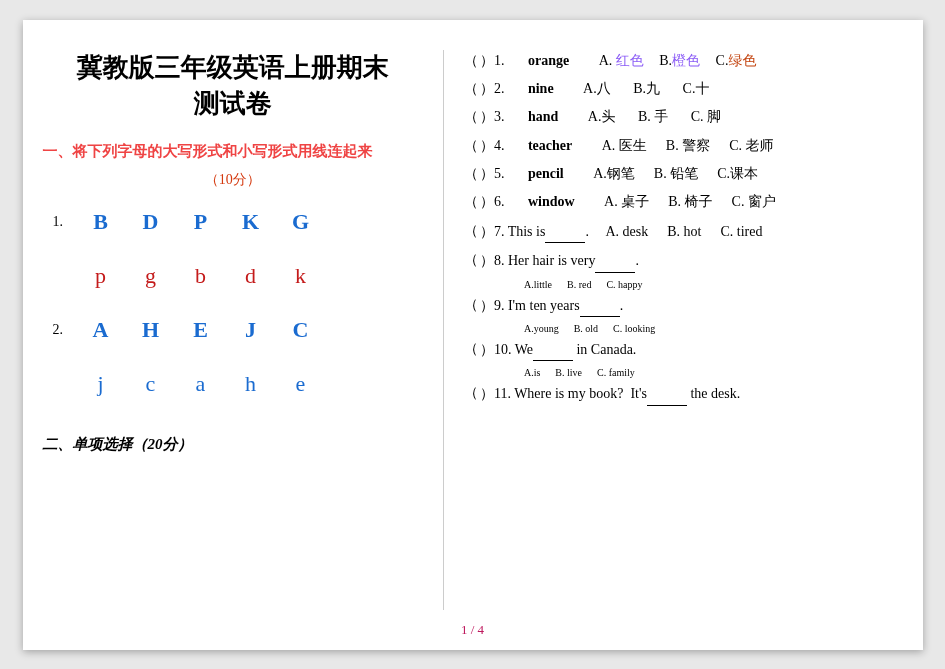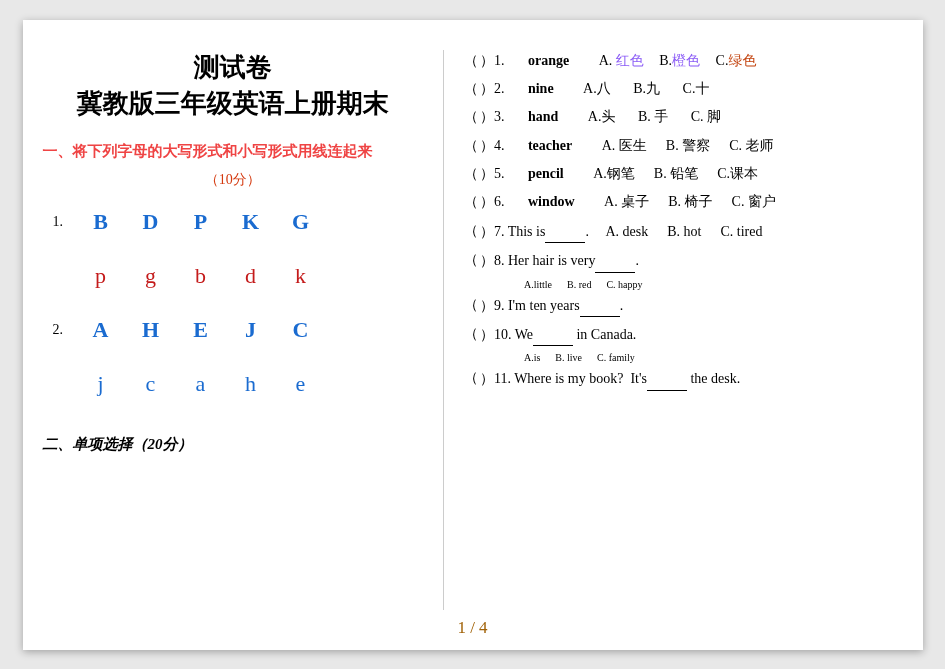--- a/index.html
+++ b/index.html
@@ -133,36 +133,36 @@
       padding-left: 40px;
       font-size: 10px;
       margin-bottom: 4px;
       color: #000;
     }
     .page-footer {
       position: absolute;
       bottom: 12px;
       left: 50%;
       transform: translateX(-50%);
-      font-size: 17px;
-      color: #a16207;
+      font-size: 13px;
+      color: #be185d;
     }
     .red { color: #8b5cf6; }
     .blue { color: #1a6bd0; }
     .green { color: #c2410c; }
   </style>
 </head>
 <body>
 
 <div class="page">
 
   <div class="left-panel">
     <div class="title-block">
+      <div class="title-main">冀教版三年级英语上册期末</div>
       <div class="title-main">测试卷</div>
-      <div class="title-main">冀教版三年级英语上册期末</div>
     </div>
 
     <div class="section-heading">一、将下列字母的大写形式和小写形式用线连起来</div>
     <div class="sub-instruction">（10分）</div>
 
     <div class="letter-row">
       <span class="row-num">1.</span>
       <span class="letter-upper">B</span>
       <span class="letter-upper">D</span>
       <span class="letter-upper">P</span>
@@ -295,20 +295,23 @@
     <div class="mc-sub-row">
       &nbsp;&nbsp;&nbsp;&nbsp;&nbsp;&nbsp;&nbsp;&nbsp;A.little &nbsp;&nbsp;&nbsp;&nbsp; B. red &nbsp;&nbsp;&nbsp;&nbsp; C. happy
     </div>
 
     <div class="mc-item">
       <span class="mc-bracket">（</span>
       <span class="mc-content">
         <span class="mc-num">）9. I'm ten years<span class="answer-line">&nbsp;&nbsp;&nbsp;&nbsp;&nbsp;</span>.</span>
       </span>
     </div>
+    <div class="mc-sub-row">
+      &nbsp;&nbsp;&nbsp;&nbsp;&nbsp;&nbsp;&nbsp;&nbsp;A.young &nbsp;&nbsp;&nbsp;&nbsp; B. old &nbsp;&nbsp;&nbsp;&nbsp; C. looking
+    </div>
 
     <div class="mc-item">
       <span class="mc-bracket">（</span>
       <span class="mc-content">
         <span class="mc-num">）10. We<span class="answer-line">&nbsp;&nbsp;&nbsp;&nbsp;</span> in Canada.</span>
       </span>
     </div>
     <div class="mc-sub-row">
       &nbsp;&nbsp;&nbsp;&nbsp;&nbsp;&nbsp;&nbsp;&nbsp;A.is &nbsp;&nbsp;&nbsp;&nbsp; B. live &nbsp;&nbsp;&nbsp;&nbsp; C. family
     </div>

